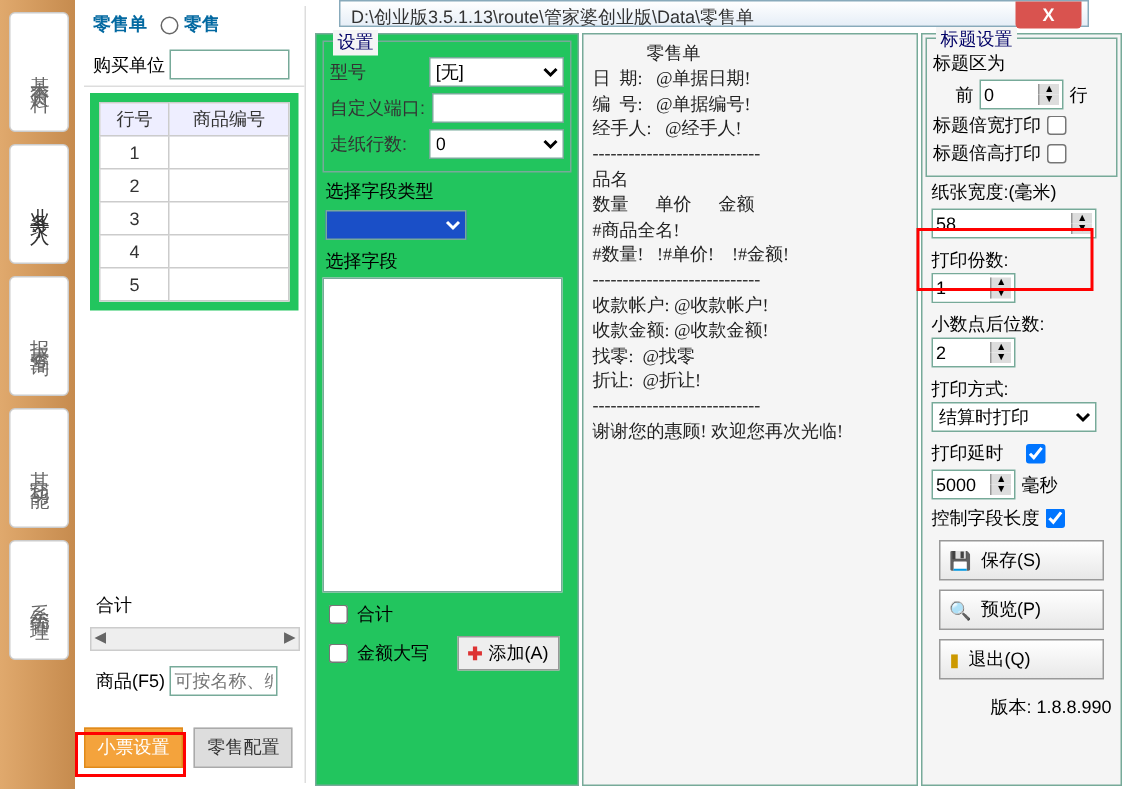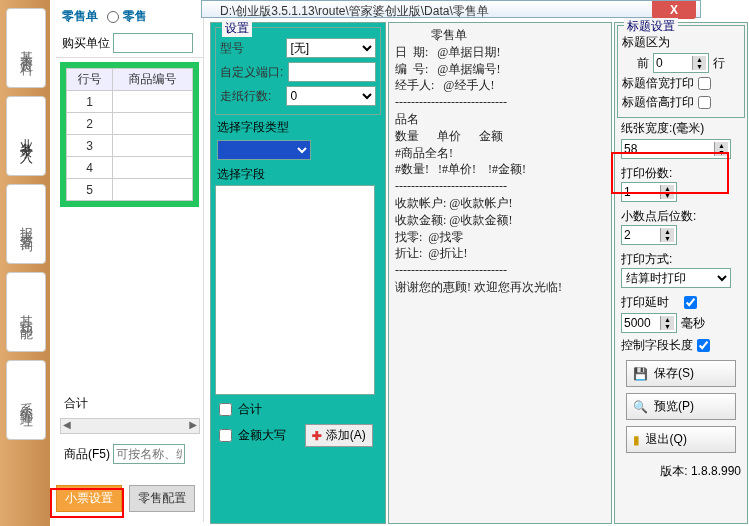--- a/index.html
+++ b/index.html
@@ -29,22 +29,22 @@
 
 .goods-search { position: absolute; bottom: 58px; left: 8px; }
 .goods-search input { width: 72px; height: 18px; border: 1px solid #ccc; color: #999; padding: 0 2px; }
 
 .btn-row { position: absolute; bottom: 14px; left: 56px; }
 .btn-small { display: inline-block; padding: 4px 8px; background: #ddd; border: 1px solid #aaa; color: #333; cursor: pointer; margin-right: 4px; }
 .btn-small.orange { background: #f4a33c; color: #fff; border-color: #e08a1a; }
 .red-box1 { position: absolute; bottom: 8px; left: 50px; width: 74px; height: 30px; border: 2px solid red; pointer-events: none; }
 
 
-.mid { position: absolute; left: 210px; top: 22px; width: 176px; height: 502px; border: 1px solid #7a9; background: #14b8a6; }
-.path-bar { position: absolute; left: 201px; top: 0; width: 500px; height: 18px; background: linear-gradient(#fff,#e6eef7); border: 1px solid #8ab; padding: 2px 18px; color: #333; }
+.mid { position: absolute; left: 210px; top: 22px; width: 176px; height: 502px; border: 1px solid #7a9; background: #22c55e; }
+.path-bar { position: absolute; left: 226px; top: 0; width: 500px; height: 18px; background: linear-gradient(#fff,#e6eef7); border: 1px solid #8ab; padding: 2px 7px; color: #333; }
 .close-x { position: absolute; right: 4px; top: 0; width: 44px; height: 18px; background: #d9534f; color: #fff; text-align: center; line-height: 18px; font-weight: bold; border-radius: 0 0 3px 3px; cursor: pointer; }
 .fieldset { margin: 4px; padding: 6px 4px 4px; border: 1px solid #7a9; position: relative; }
 .fieldset-label { position: absolute; top: -8px; left: 6px; background: #f5f5f5; padding: 0 3px; color: #006; }
 .row { margin: 4px 0; display: flex; align-items: center; gap: 4px; }
 .row label { width: 64px; color: #333; }
 select, input[type=text], input[type=number] { border: 1px solid #7a9; height: 20px; background: #fff; }
 .mid select { width: 94px; }
 .mid input.port { width: 88px; }
 .numfield { width: 64px; }
 .sel-hl { background: #1a4fc7; color: #fff; width: 140px; }

